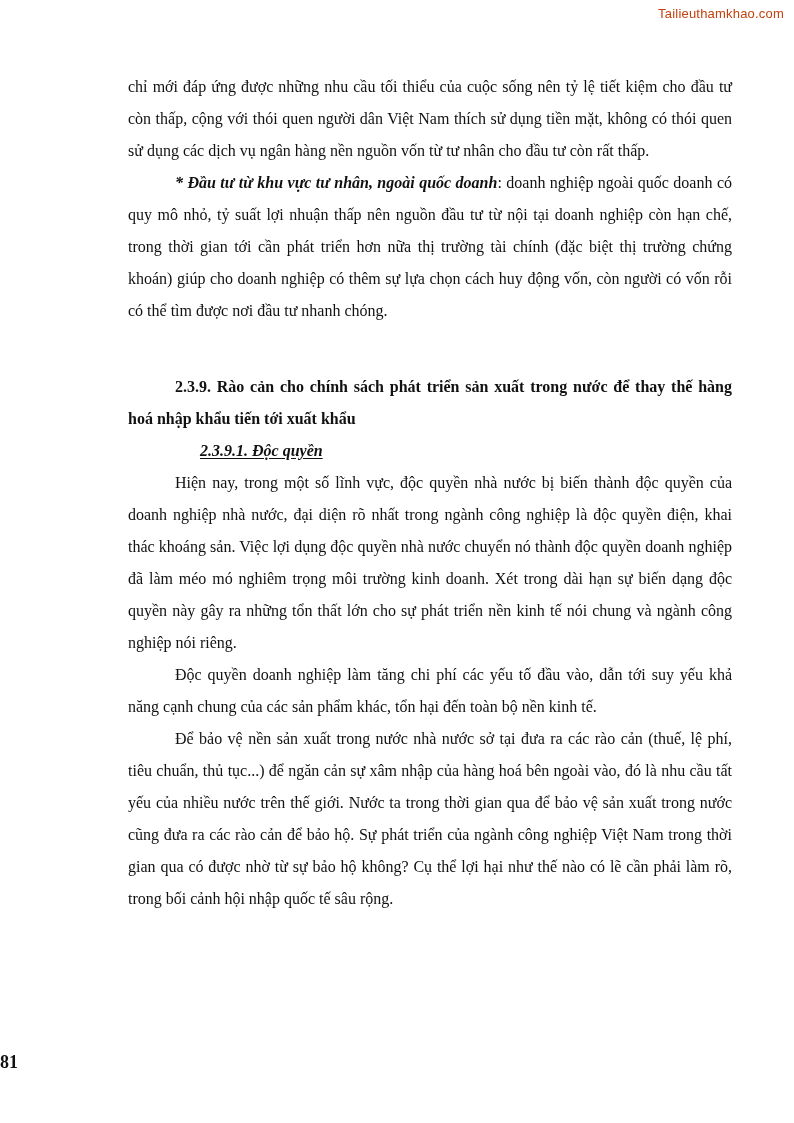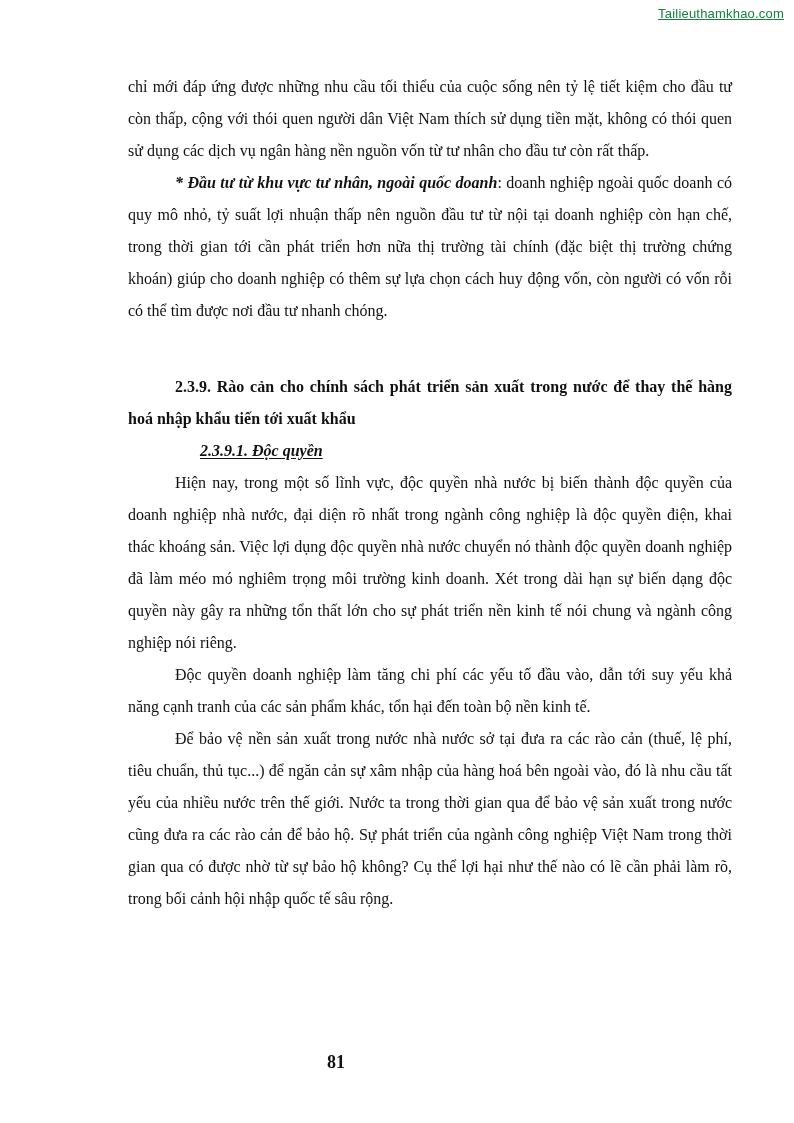--- a/index.html
+++ b/index.html
@@ -4,55 +4,55 @@
 <style>
   html, body { margin: 0; padding: 0; background: #ffffff; }
   body {
     width: 794px; height: 1123px; position: relative; overflow: hidden;
     font-family: "Liberation Serif", "DejaVu Serif", serif;
     color: #111;
   }
   .watermark {
     position: absolute; top: 6px; right: 10px;
     font-family: "Liberation Sans", "DejaVu Sans", sans-serif;
-    font-size: 13px; color: #15803d; letter-spacing: 0.2px; text-decoration: underline;
+    font-size: 13px; color: #c2410c; letter-spacing: 0.2px;
   }
   .page {
     position: absolute; left: 128px; top: 71px; width: 604px;
     font-size: 16px; line-height: 32px;
   }
   p { margin: 0; text-align: justify; text-align-last: left; }
   .indent { text-indent: 47px; }
   .bi { font-weight: bold; font-style: italic; }
   .heading { font-weight: bold; text-indent: 47px; margin-top: 44px; }
   .subheading {
     font-weight: bold; font-style: italic; text-decoration: underline;
     padding-left: 72px; text-underline-offset: 2px;
   }
   .page-number {
     position: absolute; top: 1052px; left: 0; width: 672px;
-    text-align: center; font-weight: bold; font-size: 18px;
+    font-weight: bold; font-size: 18px;
     font-family: "Liberation Serif", serif;
   }
 </style>
 </head>
 <body>
 
 <div class="watermark">Tailieuthamkhao.com</div>
 
 <div class="page">
   <p>chỉ mới đáp ứng được những nhu cầu tối thiểu của cuộc sống nên tỷ lệ tiết kiệm cho đầu tư còn thấp, cộng với thói quen người dân Việt Nam thích sử dụng tiền mặt, không có thói quen sử dụng các dịch vụ ngân hàng nền nguồn vốn từ tư nhân cho đầu tư còn rất thấp.</p>
 
   <p class="indent"><span class="bi">* Đầu tư từ khu vực tư nhân, ngoài quốc doanh</span><span>: doanh nghiệp ngoài quốc doanh có quy mô nhỏ, tỷ suất lợi nhuận thấp nên nguồn đầu tư từ nội tại doanh nghiệp còn hạn chế, trong thời gian tới cần phát triển hơn nữa thị trường tài chính (đặc biệt thị trường chứng khoán) giúp cho doanh nghiệp có thêm sự lựa chọn cách huy động vốn, còn người có vốn rỗi có thể tìm được nơi đầu tư nhanh chóng.</span></p>
 
   <p class="heading">2.3.9. Rào cản cho chính sách phát triển sản xuất trong nước để  thay thế hàng hoá nhập khẩu tiến tới xuất khẩu</p>
 
   <p class="subheading">2.3.9.1. Độc quyền</p>
 
   <p class="indent">Hiện nay, trong một số lĩnh vực, độc quyền nhà nước bị biến thành độc quyền của doanh nghiệp nhà nước, đại diện rõ nhất trong ngành công nghiệp là độc quyền điện, khai thác khoáng sản. Việc lợi dụng độc quyền nhà nước chuyển nó thành độc quyền doanh nghiệp đã làm méo mó nghiêm trọng môi trường kinh doanh. Xét trong dài hạn sự biến dạng độc quyền này gây ra những tổn thất lớn cho sự phát triển nền kinh tế nói chung và ngành công nghiệp nói riêng.</p>
 
-  <p class="indent">Độc quyền doanh nghiệp làm tăng chi phí các yếu tố đầu vào, dẫn tới suy yếu khả năng cạnh tranh của các sản phẩm khác, tổn hại đến toàn bộ nền kinh tế.</p>
+  <p class="indent">Độc quyền doanh nghiệp làm tăng chi phí các yếu tố đầu vào, dẫn tới suy yếu khả năng cạnh chung của các sản phẩm khác, tổn hại đến toàn bộ nền kinh tế.</p>
 
 
   <p class="indent">Để bảo vệ nền sản xuất trong nước nhà nước sở tại đưa ra các rào cản (thuế, lệ phí, tiêu chuẩn, thủ tục...) để ngăn cản sự xâm nhập của hàng hoá bên ngoài vào, đó là nhu cầu tất yếu của nhiều nước trên thế giới. Nước ta trong thời gian qua để bảo vệ sản xuất trong nước cũng đưa ra các rào cản để bảo hộ. Sự phát triển của ngành công nghiệp Việt Nam trong thời gian qua có được nhờ từ sự bảo hộ không? Cụ thể lợi hại như thế nào có lẽ cần phải làm rõ, trong bối cảnh hội nhập quốc tế sâu rộng.</p>
 </div>
 
 <div class="page-number">81</div>
 
 </body></html>

